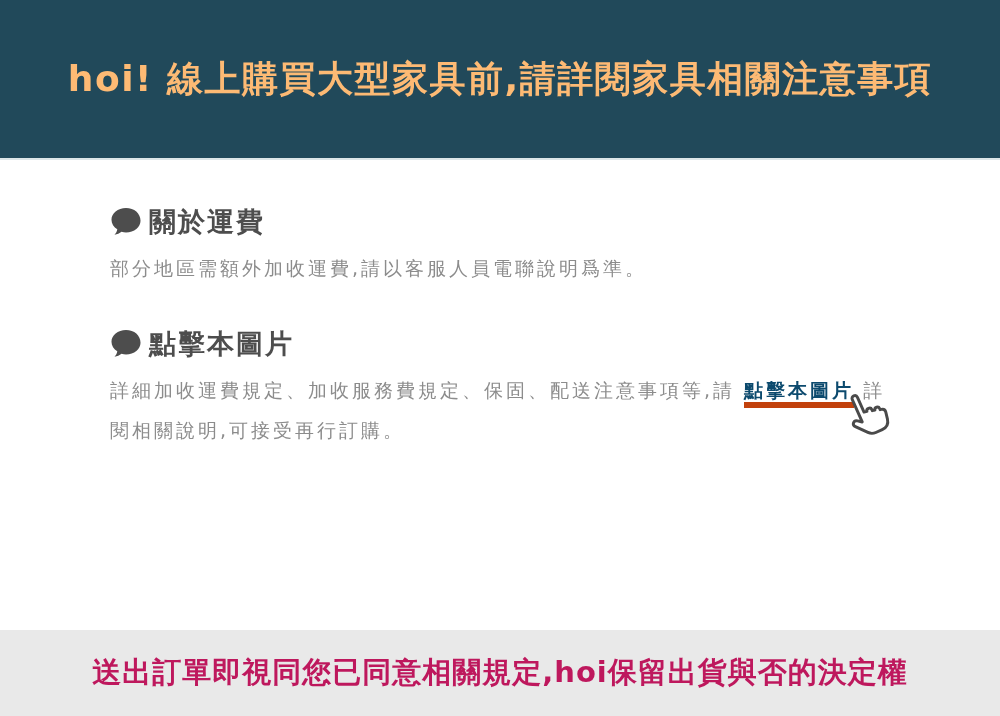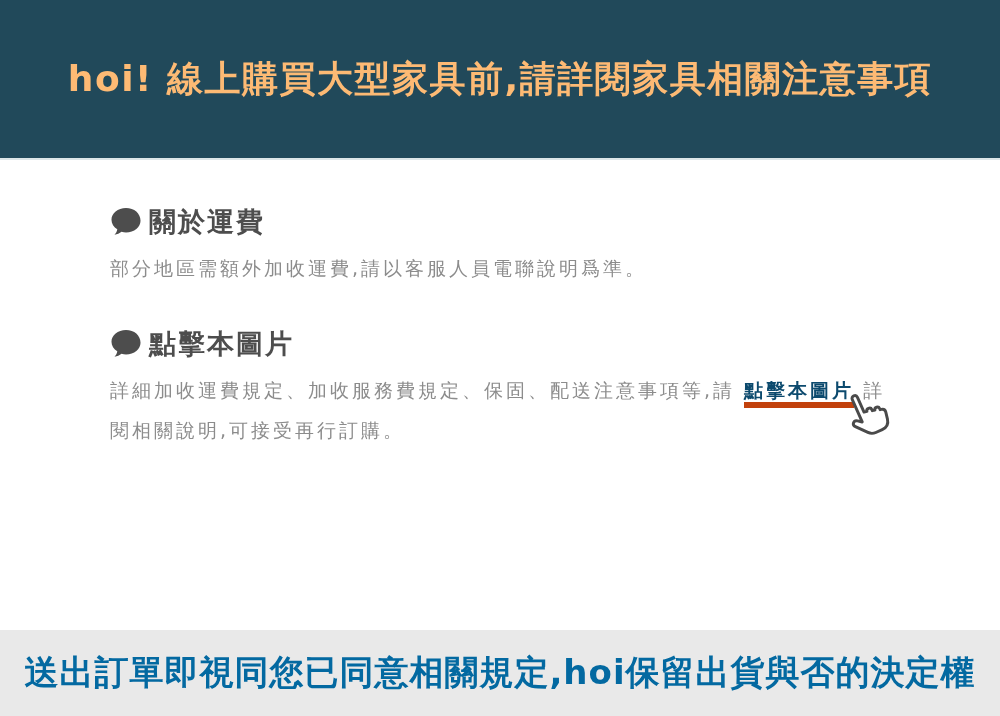--- a/index.html
+++ b/index.html
@@ -92,22 +92,22 @@
   .footer-band {
     flex: 0 0 86px;
     height: 86px;
     background: #e9e9e9;
     display: flex;
     align-items: center;
     justify-content: center;
   }
   .footer-text {
     margin: 8px;
-    color: #0369a1;
-    font-size: 34px;
+    color: #be185d;
+    font-size: 29px;
     font-weight: bold;
     letter-spacing: 1px;
     white-space: nowrap;
   }
 </style>
 </head>
 <body>
 
 <div class="banner">
 

